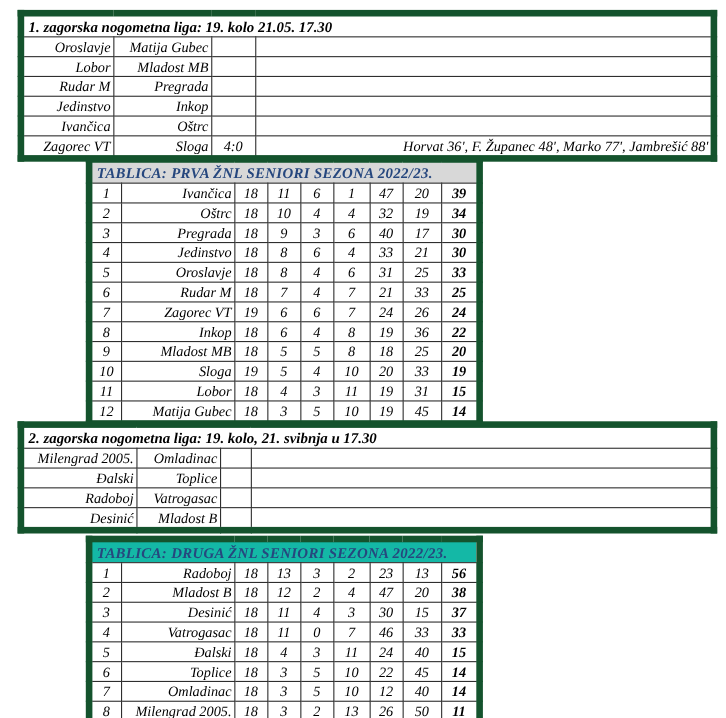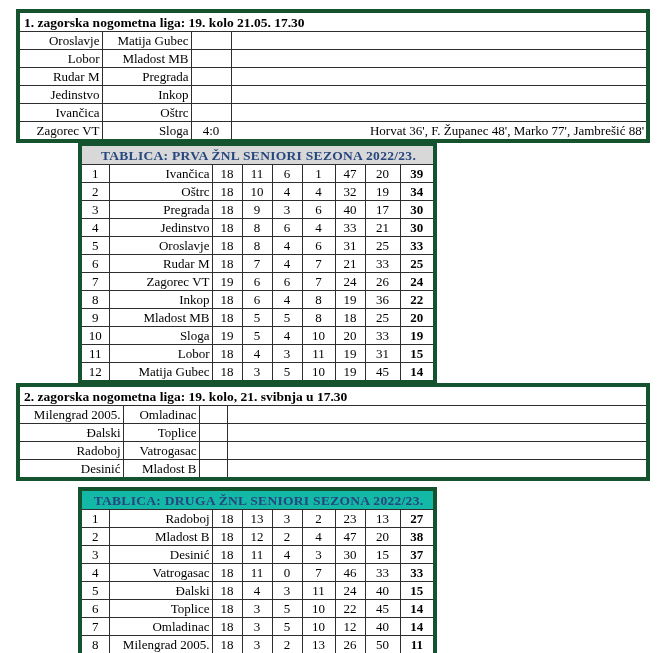--- a/index.html
+++ b/index.html
@@ -9,21 +9,21 @@
     height: 653px;
     background: #ffffff;
     font-family: "Liberation Serif", serif;
     overflow: hidden;
   }
   table {
     border-collapse: collapse;
     table-layout: fixed;
     position: absolute;
   }
-  table.doc { border: 4px solid #14532d; }
+  table.doc { border: 6px solid #14532d; font-style: italic; }
   td {
     border: 1px solid #2e2e2e;
     height: 17px;
     font-size: 13px;
     line-height: 15px;
     color: #000000;
     padding: 0 2px 0 4px;
     overflow: hidden;
     white-space: nowrap;
     vertical-align: middle;
@@ -32,21 +32,21 @@
   td.tl { text-align: right; }
   td.pts { font-weight: bold; }
   td.fix-title {
     font-weight: bold;
     height: 18px;
     font-size: 13.5px;
   }
   td.std-title {
     font-weight: bold;
     height: 18px;
-    text-align: center;
+    text-align: left;
     font-size: 13.5px;
     letter-spacing: 0.3px;
   }
   
   #fixtures1  { left: 16px; top: 9px;   width: 630px; }
   #standings1 { left: 78px; top: 142px; width: 355px; }
   #fixtures2  { left: 16px; top: 383px; width: 630px; }
   #standings2 { left: 78px; top: 487px; width: 355px; }
 </style>
 </head>
@@ -319,21 +319,21 @@
     <tbody>
         <tr>
           <td class="ctr">1</td>
           <td class="tl">Radoboj</td>
           <td class="ctr">18</td>
           <td class="ctr">13</td>
           <td class="ctr">3</td>
           <td class="ctr">2</td>
           <td class="ctr">23</td>
           <td class="ctr">13</td>
-          <td class="ctr pts">27</td>
+          <td class="ctr pts">56</td>
         </tr>
         <tr>
           <td class="ctr">2</td>
           <td class="tl">Mladost B</td>
           <td class="ctr">18</td>
           <td class="ctr">12</td>
           <td class="ctr">2</td>
           <td class="ctr">4</td>
           <td class="ctr">47</td>
           <td class="ctr">20</td>

